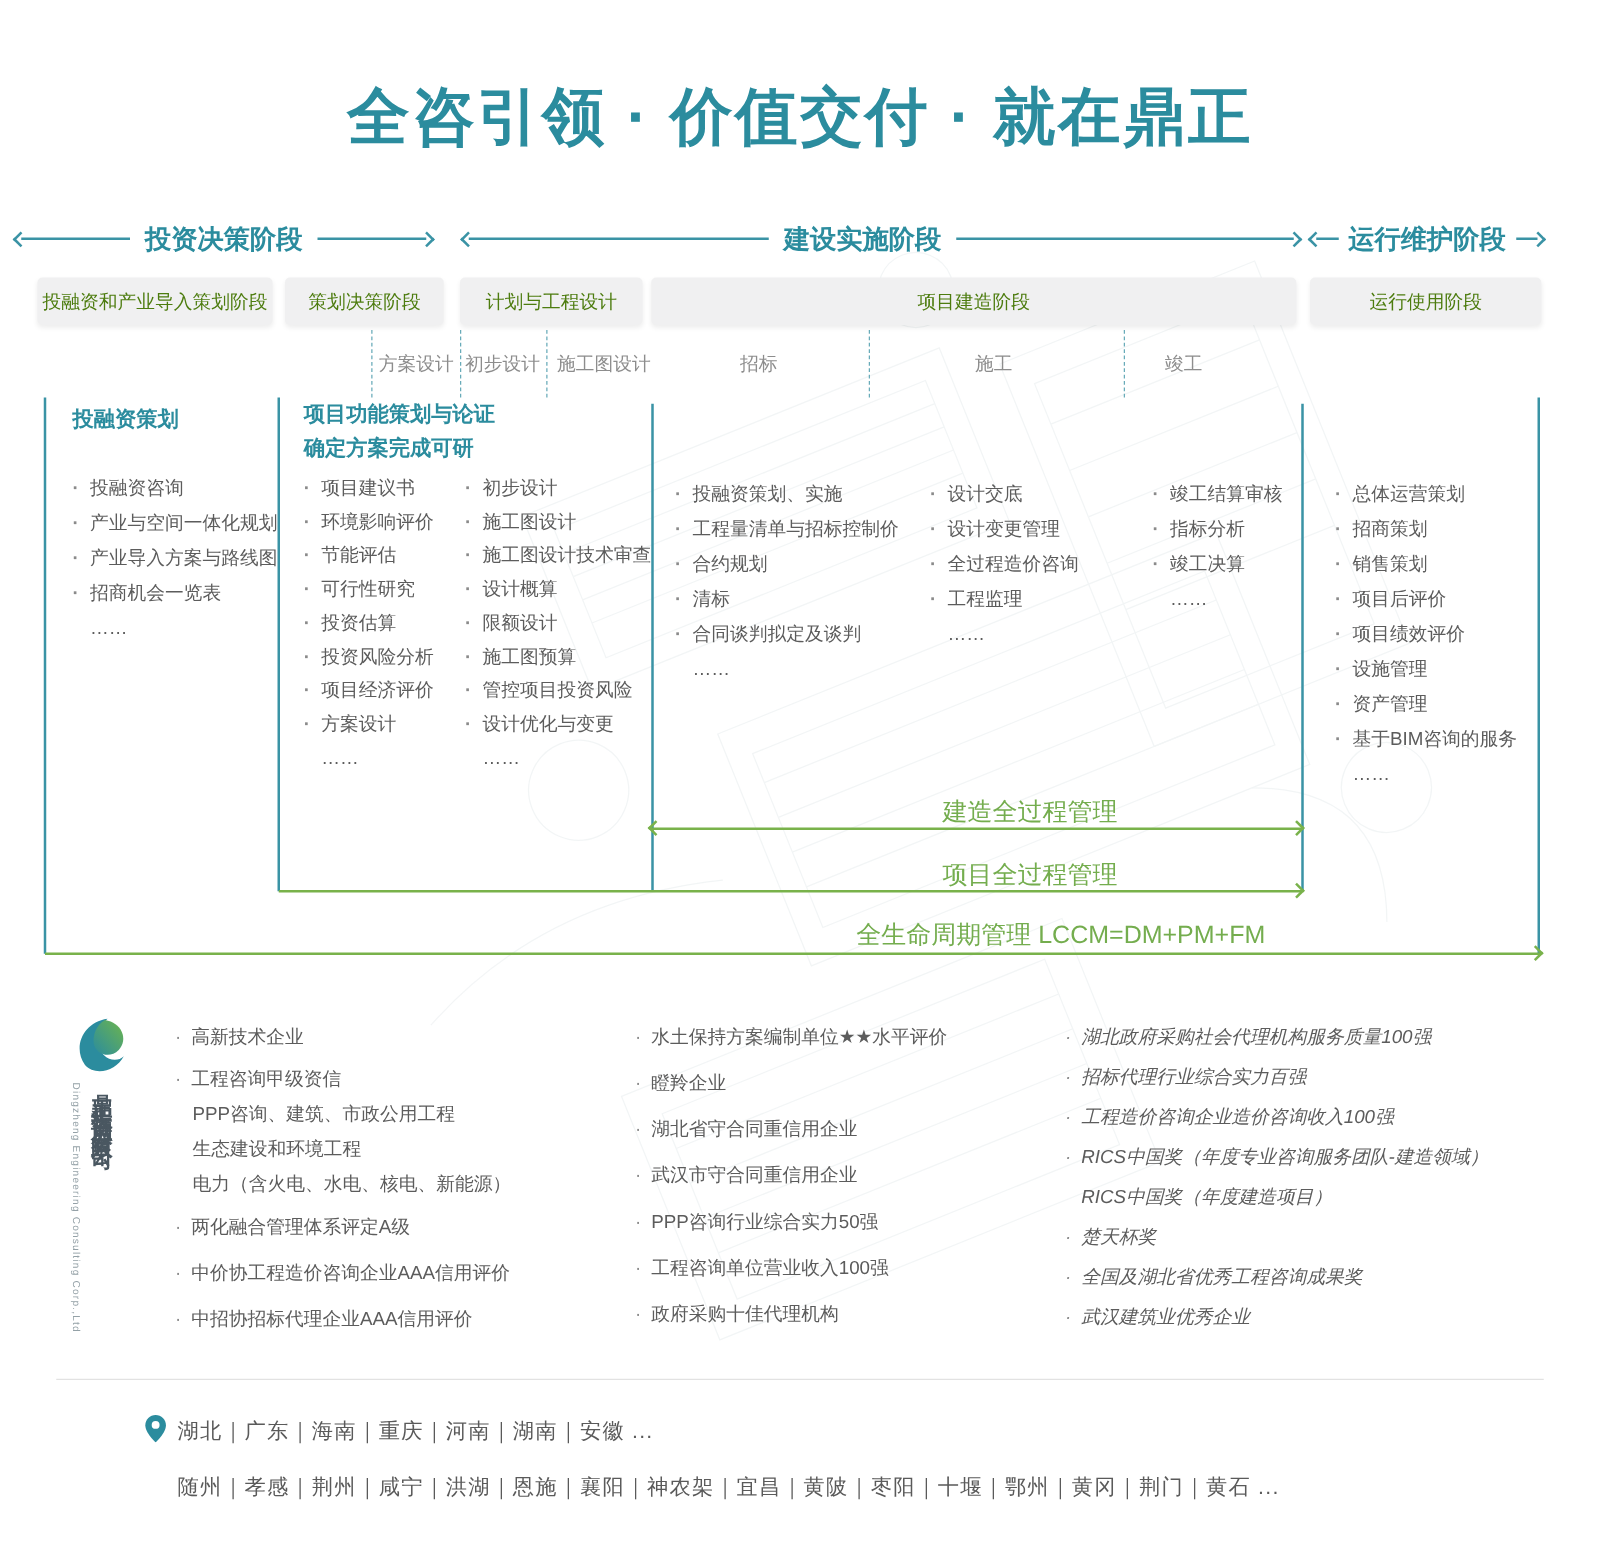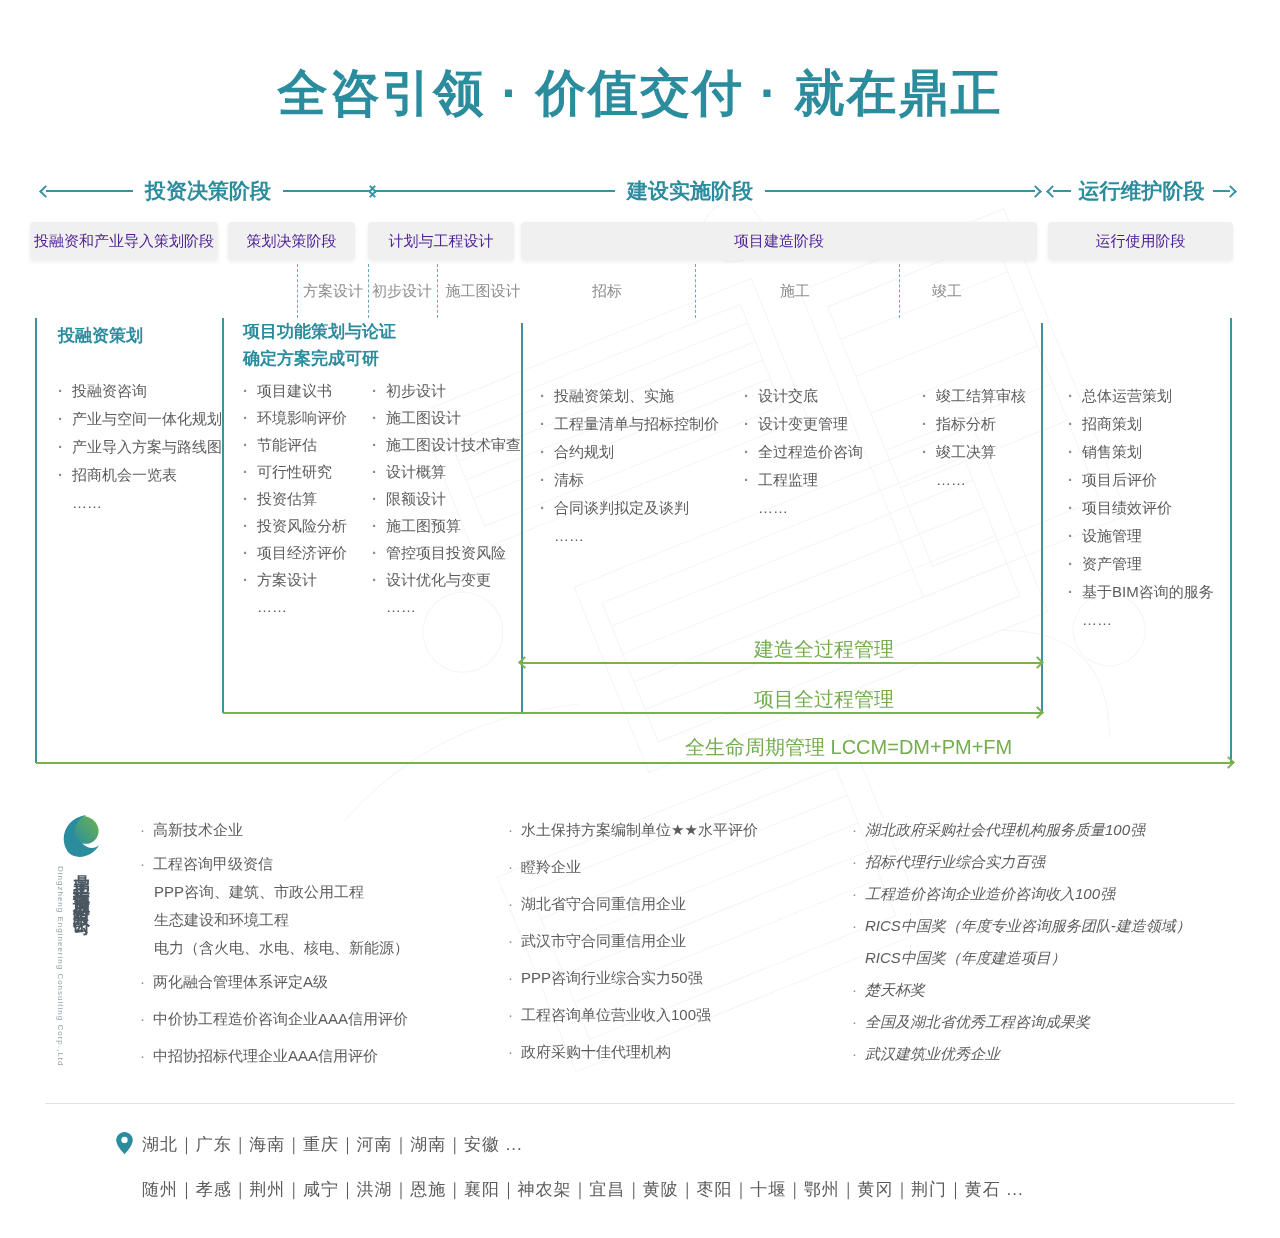--- a/index.html
+++ b/index.html
@@ -19,21 +19,21 @@
   
   .phase{position:absolute;top:178px;height:26px;display:flex;align-items:center;}
   .phase .ln{flex:1;height:0;border-top:2px solid var(--teal-line);}
   .phase .ch{width:9px;height:9px;flex:0 0 auto;}
   .phase .ch-l{border-left:2px solid var(--teal-line);border-bottom:2px solid var(--teal-line);transform:rotate(45deg);margin-right:-4px;}
   .phase .ch-r{border-right:2px solid var(--teal-line);border-top:2px solid var(--teal-line);transform:rotate(45deg);margin-left:-4px;}
   .phase .lab{padding:0 12px;font-size:21px;font-weight:bold;color:var(--teal);white-space:nowrap;}
   
   .stage-box{position:absolute;top:222px;height:38px;background:#f0f0f1;border-radius:4px;
     box-shadow:0 2px 4px rgba(0,0,0,.07);display:flex;align-items:center;justify-content:center;
-    font-size:15px;color:#4c1d95;white-space:nowrap;}
+    font-size:15px;color:#4d7c0f;white-space:nowrap;}
   
   .sub-stage{position:absolute;top:282px;transform:translateX(-50%);font-size:15px;color:var(--sub);white-space:nowrap;}
   .vdash{position:absolute;top:264px;height:54px;width:0;border-left:1px dashed #68abb9;}
   
   .vline{position:absolute;width:0;border-left:2px solid var(--teal-line);}
   
   .col-header{position:absolute;font-size:17px;font-weight:bold;color:var(--teal);white-space:nowrap;}
   .list{position:absolute;font-size:15px;color:var(--txt);}
   .list .li{display:flex;align-items:flex-start;margin-bottom:12px;line-height:16px;white-space:nowrap;}
   .list .li::before{content:"·";color:#8a8a8a;font-weight:bold;margin-right:9px;}
@@ -80,21 +80,21 @@
       <path d="M940 390 h180 M940 430 h180 M940 470 h180 M940 510 h180 M940 550 h180"></path>
       <circle cx="480" cy="520" r="40"></circle>
       <circle cx="880" cy="250" r="30"></circle>
       <circle cx="1080" cy="760" r="36"></circle>
       <path d="M300 650 q120 -60 260 -20 M980 720 q100 40 60 140"></path>
     </g>
   </svg>
 
   <div class="title">全咨引领 · 价值交付 · 就在鼎正</div>
 
-  <div class="phase" style="left:41px;width:334px;">
+  <div class="phase" style="left:12px;width:334px;">
     <i class="ch ch-l"></i>
     <span class="ln"></span>
     <span class="lab">投资决策阶段</span>
     <span class="ln"></span>
     <i class="ch ch-r"></i>
   </div>
   <div class="phase" style="left:370px;width:670px;">
     <i class="ch ch-l"></i>
     <span class="ln" style="flex:0 0 240px"></span>
     <span class="lab">建设实施阶段</span>

